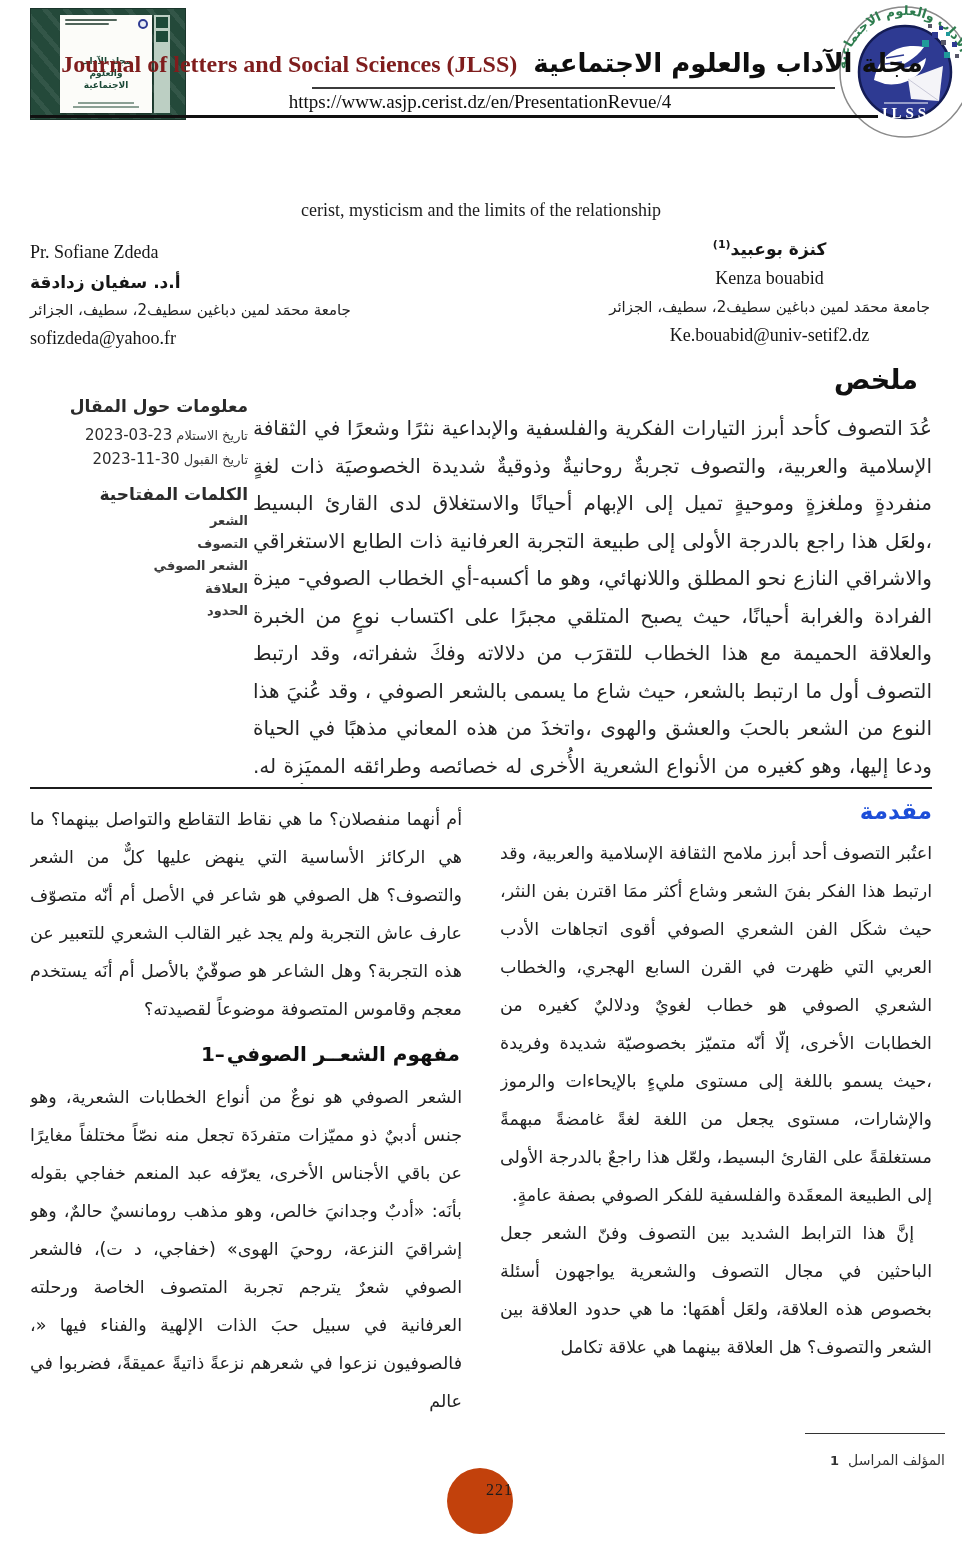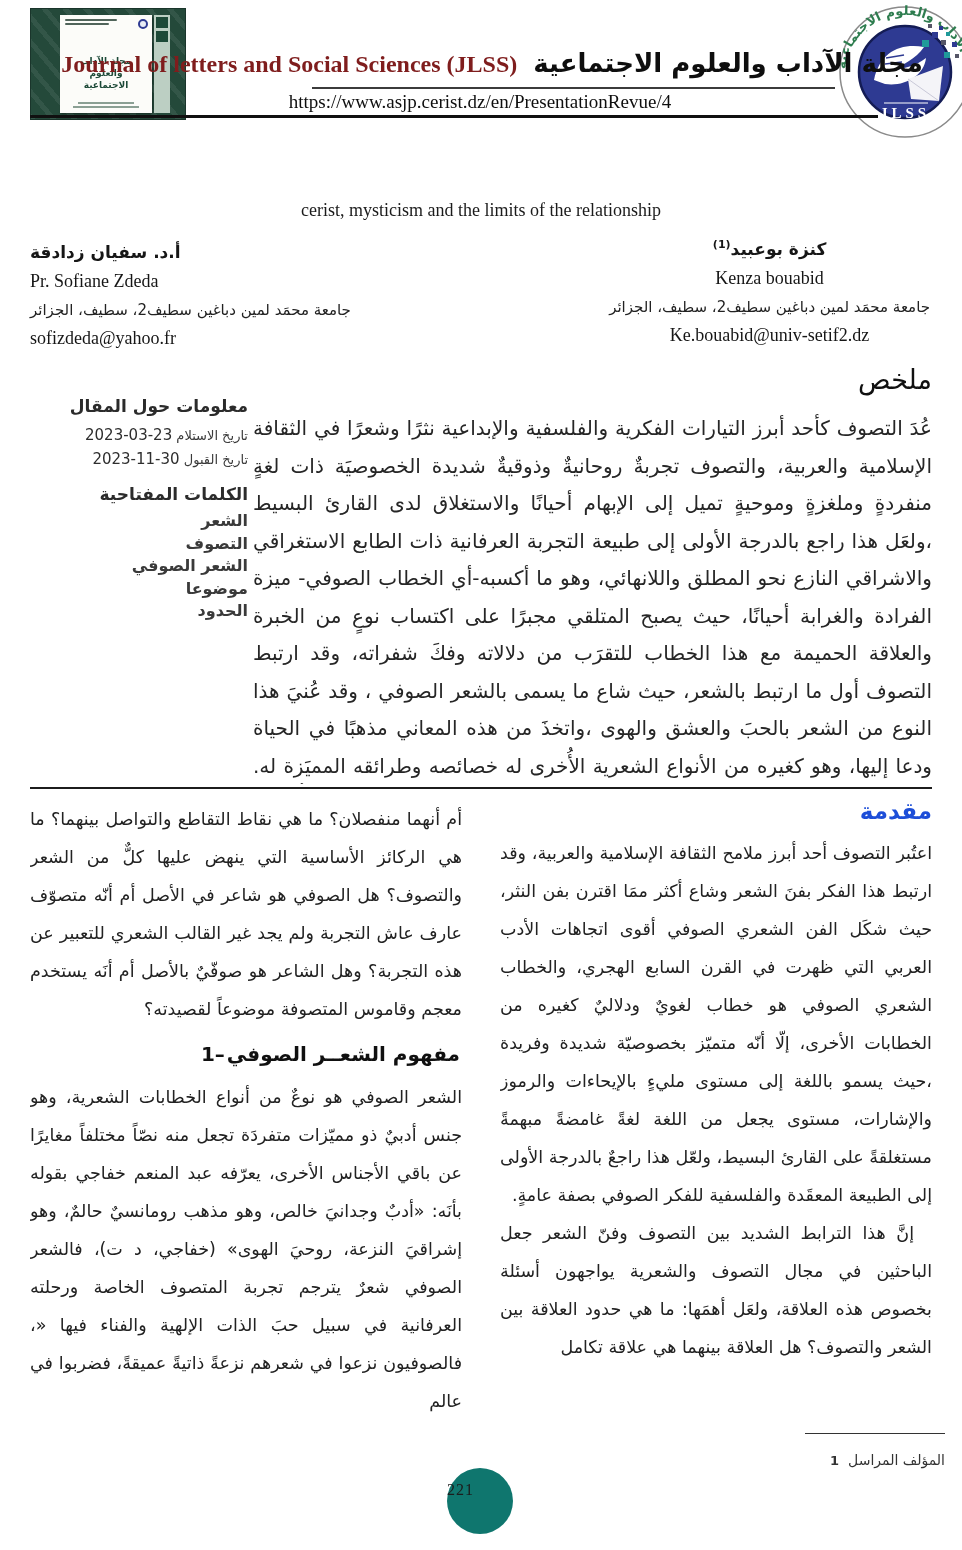--- a/index.html
+++ b/index.html
@@ -59,32 +59,32 @@
   .author-second { position:absolute; left:30px; top:242px; text-align:left; }
   .auth-name-ar { font-size:17px; font-weight:bold; color:#161616; }
   .auth-sup { font-size:11px; vertical-align:super; }
   .auth-row { margin-bottom:9px; }
   .auth-name-en { font-family:"Liberation Serif", serif; font-size:18px; color:#161616; }
   .auth-affil { font-size:15px; color:#222; direction:rtl; }
   .auth-email { font-family:"Liberation Serif", serif; font-size:18px; color:#161616; }
   .auth-email a { color:inherit; text-decoration:none; }
 
   
-  .abs-heading { position:absolute; right:30px; top:364px; font-size:27px; font-weight:normal; color:#111; direction:rtl; }
+  .abs-heading { position:absolute; right:44px; top:364px; font-size:27px; font-weight:bold; color:#111; direction:rtl; }
   .abs-text {
     position:absolute; left:253px; top:410px; width:679px; height:374px; overflow:hidden;
     direction:rtl; text-align:justify; font-size:20px; line-height:37.5px; color:#262626;
   }
 
   .info-box { position:absolute; left:30px; top:396px; width:218px; text-align:right; direction:rtl; color:#333; }
   .info-heading { font-size:17px; font-weight:bold; color:#2b2b2b; margin-bottom:10px; }
   .info-row { margin-bottom:6px; font-size:13px; color:#3a3a3a; }
   .info-row .date-val { font-size:15px; color:#2e2e2e; }
   .kw-heading { font-size:17px; font-weight:bold; color:#2b2b2b; margin:16px 0 6px 0; }
-  .kw-item { font-size:16px; font-weight:bold; color:#3a3a3a; line-height:22.5px; }
+  .kw-item { font-size:13px; font-weight:bold; color:#3a3a3a; line-height:22.5px; }
 
   .divider { position:absolute; left:30px; top:787px; width:902px; height:2px; background:#1c1c1c; }
 
   
   .col { position:absolute; width:432px; direction:rtl; text-align:justify;
          font-size:17.5px; line-height:38px; color:#222; }
   .col-right { left:500px; top:794px; height:640px; overflow:hidden; }
   .col-left  { left:30px;  top:800px; height:648px; overflow:hidden; }
   .intro-heading { font-size:23px; font-weight:bold; color:#1d4ed8; line-height:34px; margin-bottom:6px; text-align:right; }
   .indent { text-indent:18px; }
@@ -94,21 +94,21 @@
 
   
   .footnote-rule { position:absolute; left:805px; top:1433px; width:140px; height:1px; background:#333; }
   .footnote { position:absolute; left:640px; top:1452px; width:305px;
               display:flex; direction:ltr; justify-content:flex-end; gap:9px; align-items:baseline;
               color:#333; }
   .footnote .fn-marker { font-size:13px; font-weight:bold; }
   .footnote .fn-text { font-size:14px; direction:rtl; }
 
   .page-circle { position:absolute; left:447px; top:1468px; width:66px; height:66px;
-                 border-radius:50%; background:#0f766e; text-align:left; }
+                 border-radius:50%; background:#c2410c; text-align:right; }
   .page-circle span { display:inline-block; margin-top:13px; font-family:"Liberation Serif", serif;
                       font-size:16px; color:#1c1c1c; letter-spacing:1px; }
 </style>
 </head>
 <body>
 
 <div class="page">
 
   <div class="cover">
     <div class="cover-card">
@@ -178,22 +178,22 @@
   <div class="title-en">cerist, mysticism and the limits of the relationship</div>
 
   <div class="author-first">
     <div class="auth-row auth-name-ar"><span>كنزة بوعبيد</span><span class="auth-sup">(1)</span></div>
     <div class="auth-row auth-name-en" dir="ltr">Kenza bouabid</div>
     <div class="auth-row auth-affil">جامعة محمَد لمين دباغين سطيف2، سطيف، الجزائر</div>
     <div class="auth-row auth-email" dir="ltr"><a href="#">Ke.bouabid@univ-setif2.dz</a></div>
   </div>
 
   <div class="author-second">
+    <div class="auth-row auth-name-en">Pr. Sofiane Zdeda</div>
     <div class="auth-row auth-name-ar" dir="rtl" style="text-align:left;">أ.د. سفيان زدادقة</div>
-    <div class="auth-row auth-name-en">Pr. Sofiane Zdeda</div>
     <div class="auth-row auth-affil" dir="rtl" style="text-align:left;">جامعة محمَد لمين دباغين سطيف2، سطيف، الجزائر</div>
     <div class="auth-row auth-email"><a href="#">sofizdeda@yahoo.fr</a></div>
   </div>
 
   <div class="abs-heading">ملخص</div>
   <div class="abs-text">عُدَ التصوف كأحد أبرز التيارات الفكرية والفلسفية والإبداعية نثرًا وشعرًا في الثقافة الإسلامية والعربية، والتصوف تجربةٌ روحانيةٌ وذوقيةٌ شديدة الخصوصيَة ذات لغةٍ منفردةٍ وملغزةٍ وموحيةٍ تميل إلى الإبهام أحيانًا والاستغلاق لدى القارئ البسيط ،ولعَل هذا راجع بالدرجة الأولى إلى طبيعة التجربة العرفانية ذات الطابع الاستغراقي والاشراقي النازع نحو المطلق واللانهائي، وهو ما أكسبه-أي الخطاب الصوفي- ميزة الفرادة والغرابة أحيانًا، حيث يصبح المتلقي مجبرًا على اكتساب نوعٍ من الخبرة والعلاقة الحميمة مع هذا الخطاب للتقرَب من دلالاته وفكَ شفراته، وقد ارتبط التصوف أول ما ارتبط بالشعر، حيث شاع ما يسمى بالشعر الصوفي ، وقد عُنيَ هذا النوع من الشعر بالحبَ والعشق والهوى ،واتخذَ من هذه المعاني مذهبًا في الحياة ودعا إليها، وهو كغيره من الأنواع الشعرية الأُخرى له خصائصه وطرائقه المميَزة له. والشعر والتصوف عالمان معرفيَان متقاربان في نواحٍ، ومتقاطعان في نواحٍ أُخرى، فهما يكشفان عن عالمٍ غير قابل للكشف، ويصدران عن رؤيةٍ روحيةٍ حدسية وتجربة وجدانيةٍ خالصة.</div>
 
   <div class="info-box">
     <div class="info-heading">معلومات حول المقال</div>
     <div class="info-row">
@@ -201,21 +201,21 @@
       <span class="date-val" dir="ltr">2023-03-23</span>
     </div>
     <div class="info-row">
       <span>تاريخ القبول</span>
       <span class="date-val" dir="ltr">2023-11-30</span>
     </div>
     <div class="kw-heading">الكلمات المفتاحية</div>
     <div class="kw-item">الشعر</div>
     <div class="kw-item">التصوف</div>
     <div class="kw-item">الشعر الصوفي</div>
-    <div class="kw-item">موضوعا</div>
+    <div class="kw-item">العلاقة</div>
     <div class="kw-item">الحدود</div>
   </div>
 
   <div class="divider"></div>
 
   <div class="col col-right">
     <div class="intro-heading">مقدمة</div>
     <div>اعتُبر التصوف أحد أبرز ملامح الثقافة الإسلامية والعربية، وقد ارتبط هذا الفكر بفنَ الشعر وشاع أكثر ممَا اقترن بفن النثر، حيث شكَل الفن الشعري الصوفي أقوى اتجاهات الأدب العربي التي ظهرت في القرن السابع الهجري، والخطاب الشعري الصوفي هو خطاب لغويٌ ودلاليٌ كغيره من الخطابات الأخرى، إلّا أنّه متميّز بخصوصيّة شديدة وفريدة ،حيث يسمو باللغة إلى مستوى مليءٍ بالإيحاءات والرموز والإشارات، مستوى يجعل من اللغة لغةً غامضةً مبهمةً مستغلقةً على القارئ البسيط، ولعّل هذا راجعٌ بالدرجة الأولى إلى الطبيعة المعقَدة والفلسفية للفكر الصوفي بصفة عامةٍ.</div>
     <div class="indent">إنَّ هذا الترابط الشديد بين التصوف وفنّ الشعر جعل الباحثين في مجال التصوف والشعرية يواجهون أسئلة بخصوص هذه العلاقة، ولعَل أهمَها: ما هي حدود العلاقة بين الشعر والتصوف؟ هل العلاقة بينهما هي علاقة تكامل</div>
   </div>

